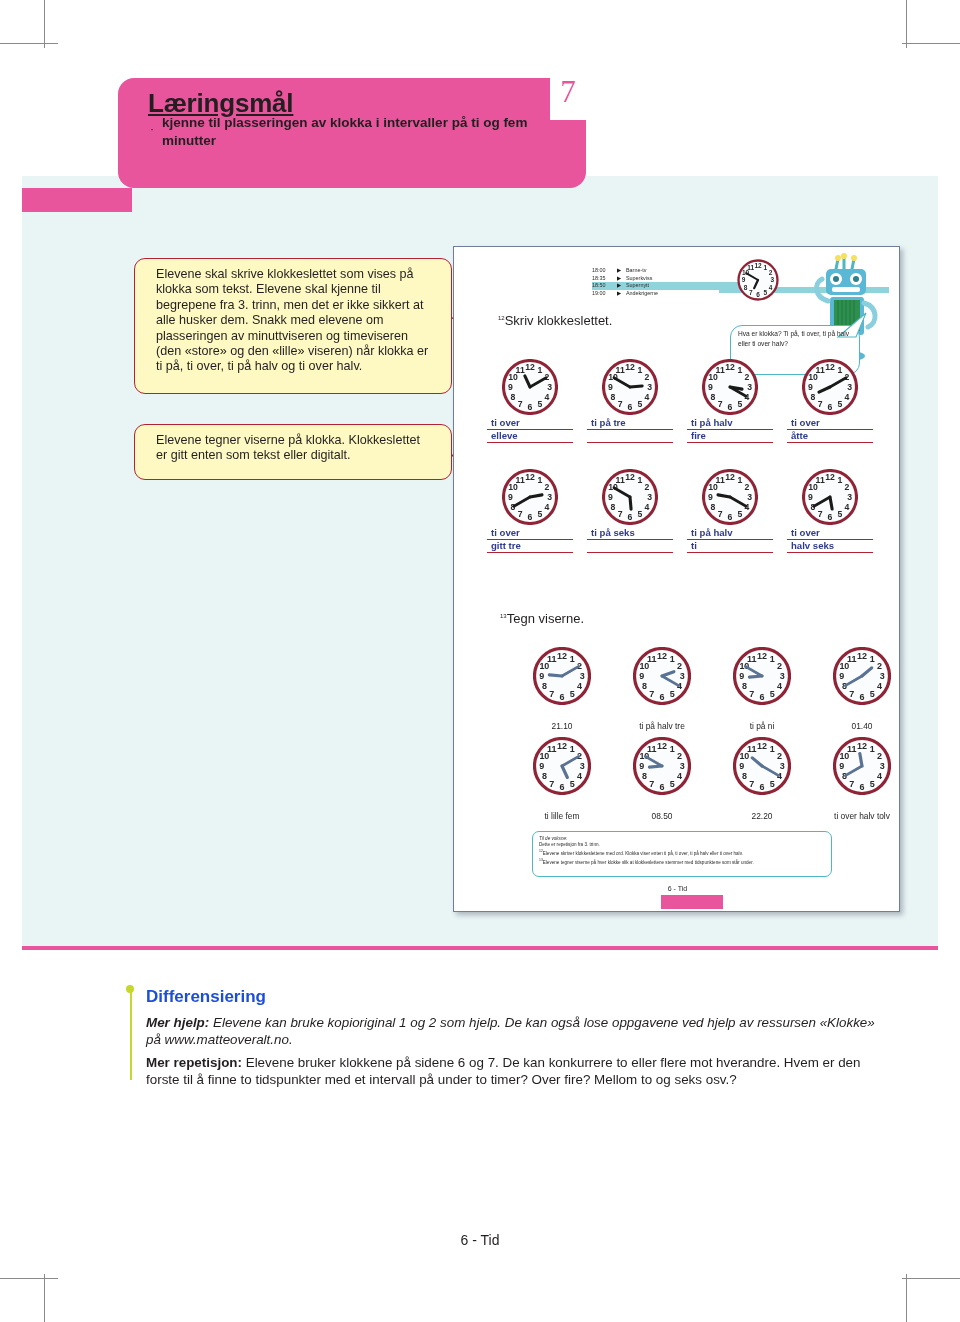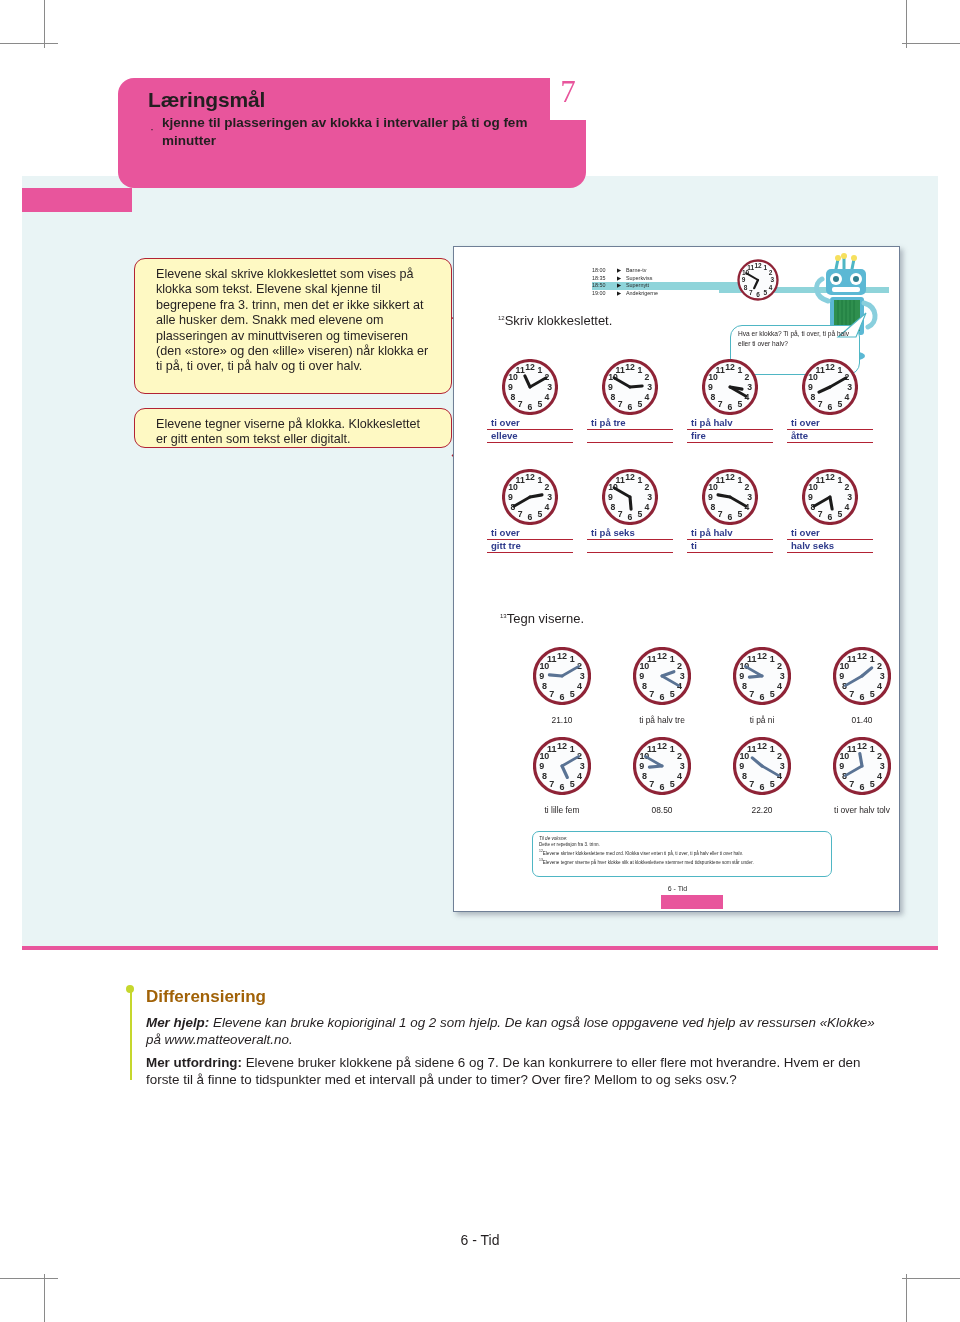--- a/index.html
+++ b/index.html
@@ -24,22 +24,23 @@
 
   
   #goal-tab{
     position:absolute;left:22px;top:188px;width:110px;height:24px;background:#e8559c;
   }
   #goal-box{
     position:absolute;left:118px;top:78px;width:468px;height:110px;
     background:#e8559c;border-radius:16px;
   }
   #goal-title{
-    position:absolute;left:148px;top:88px;font-size:21px;font-weight:bold;color:#231f20;
+    position:absolute;left:148px;top:88px;font-size:26px;font-weight:bold;color:#231f20;
     letter-spacing:-.2px;
+    text-decoration:underline;
   }
   #goal-bullet-dot{
     position:absolute;left:150px;top:122px;font-size:12px;color:#231f20;
   }
   #goal-bullet-text{
     position:absolute;left:162px;top:114px;width:400px;font-size:13.5px;font-weight:bold;
     color:#231f20;line-height:18px;
   }
   #goal-number-box{
     position:absolute;left:550px;top:78px;width:36px;height:42px;background:#ffffff;
@@ -49,21 +50,21 @@
     font-size:31px;color:#e8559c;font-family:"Liberation Serif",serif;
   }
 
   
   .callout{
     position:absolute;background:#fef9c3;border:1.6px solid #b22234;border-radius:11px;
     box-sizing:border-box;padding:8px 21px;color:#231f20;
   }
   .callout p{margin:0;font-size:12.6px;line-height:15.4px;}
   #callout-1{left:134px;top:258px;width:318px;height:136px;}
-  #callout-2{left:134px;top:408px;width:318px;height:40px;}
+  #callout-2{left:134px;top:424px;width:318px;height:56px;}
 
   svg.leader{position:absolute;left:0;top:0;width:960px;height:1322px;pointer-events:none;}
 
   
   #pupil-page{
     position:absolute;left:453px;top:246px;width:447px;height:666px;
     background:#ffffff;border:1px solid #6f7f96;box-sizing:border-box;
     box-shadow:3px 3px 5px rgba(60,70,90,.35);
     overflow:visible;
   }
@@ -101,39 +102,39 @@
   .answer{
     width:86px;margin-top:2px;font-size:9.6px;line-height:12px;color:#2f3b8c;
     text-align:left;
   }
   .answer .line{
     display:block;border-bottom:1.1px solid #b22234;height:12px;padding-left:4px;
     white-space:nowrap;
     font-weight:bold;
   }
   .caption{
-    margin-top:10px;font-size:8.4px;line-height:10.5px;color:#231f20;text-align:center;
+    margin-top:16px;font-size:8.4px;line-height:10.5px;color:#231f20;text-align:center;
     width:90px;
   }
 
   
   #adult-box{
     left:78px;top:584px;width:300px;height:46px;background:#ffffff;
     border:1px solid #4fb6c4;border-radius:7px;box-sizing:border-box;padding:4px 6px;
   }
   #adult-box .hdr{font-size:4.6px;font-style:italic;color:#2b2b2b;line-height:6px;}
   #adult-box .ln{font-size:4.6px;color:#2b2b2b;line-height:6.1px;}
   #adult-box .ln sup{font-size:3.4px;}
   #pp-folio{left:0;top:638px;width:447px;text-align:center;font-size:7px;color:#2b2b2b;}
   #pp-folio-tab{left:207px;top:648px;width:62px;height:14px;background:#e8559c;}
 
   
   #diff-rule{position:absolute;left:130px;top:988px;width:2px;height:92px;background:#c6d72d;}
   #diff-dot{position:absolute;left:126px;top:985px;width:8px;height:8px;border-radius:50%;background:#c6d72d;}
-  #diff-title{position:absolute;left:146px;top:987px;font-size:17px;font-weight:bold;color:#a16207;}
+  #diff-title{position:absolute;left:146px;top:987px;font-size:17px;font-weight:bold;color:#1d4ed8;}
   .diff-p{position:absolute;left:146px;width:730px;font-size:13.4px;line-height:17px;color:#231f20;}
   #diff-p1{top:1014px;font-style:italic;}
   #diff-p2{top:1054px;}
   .diff-p b{font-weight:bold;}
 
   #footer{position:absolute;left:0;top:1232px;width:960px;text-align:center;
     font-size:14px;color:#231f20;}
 </style>
 </head>
 <body>
@@ -632,16 +633,16 @@
   <div class="pp" id="pp-folio-tab"></div>
 </div>
 
 <div id="diff-rule"></div>
 <div id="diff-dot"></div>
 <div id="diff-title">Differensiering</div>
 <div class="diff-p" id="diff-p1">
   <b>Mer hjelp:</b><span> Elevene kan bruke kopioriginal 1 og 2 som hjelp. De kan også lose oppgavene ved hjelp av ressursen «Klokke» på www.matteoveralt.no.</span>
 </div>
 <div class="diff-p" id="diff-p2">
-  <b>Mer utfordring:</b><span> Elevene bruker klokkene på sidene 6 og 7. De kan konkurrere to eller flere mot hverandre. Hvem er den forste til å finne to tidspunkter med et intervall på under to timer? Over fire? Mellom to og seks osv.?</span>
+  <b>Mer repetisjon:</b><span> Elevene bruker klokkene på sidene 6 og 7. De kan konkurrere to eller flere mot hverandre. Hvem er den forste til å finne to tidspunkter med et intervall på under to timer? Over fire? Mellom to og seks osv.?</span>
 </div>
 
 <div id="footer">6 - Tid</div>
 
 </body></html>

